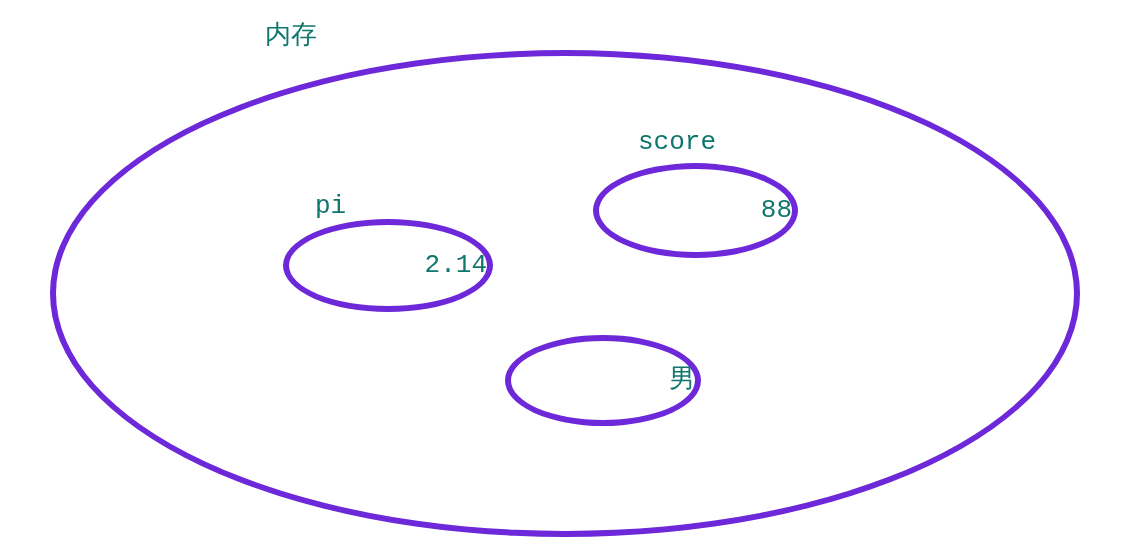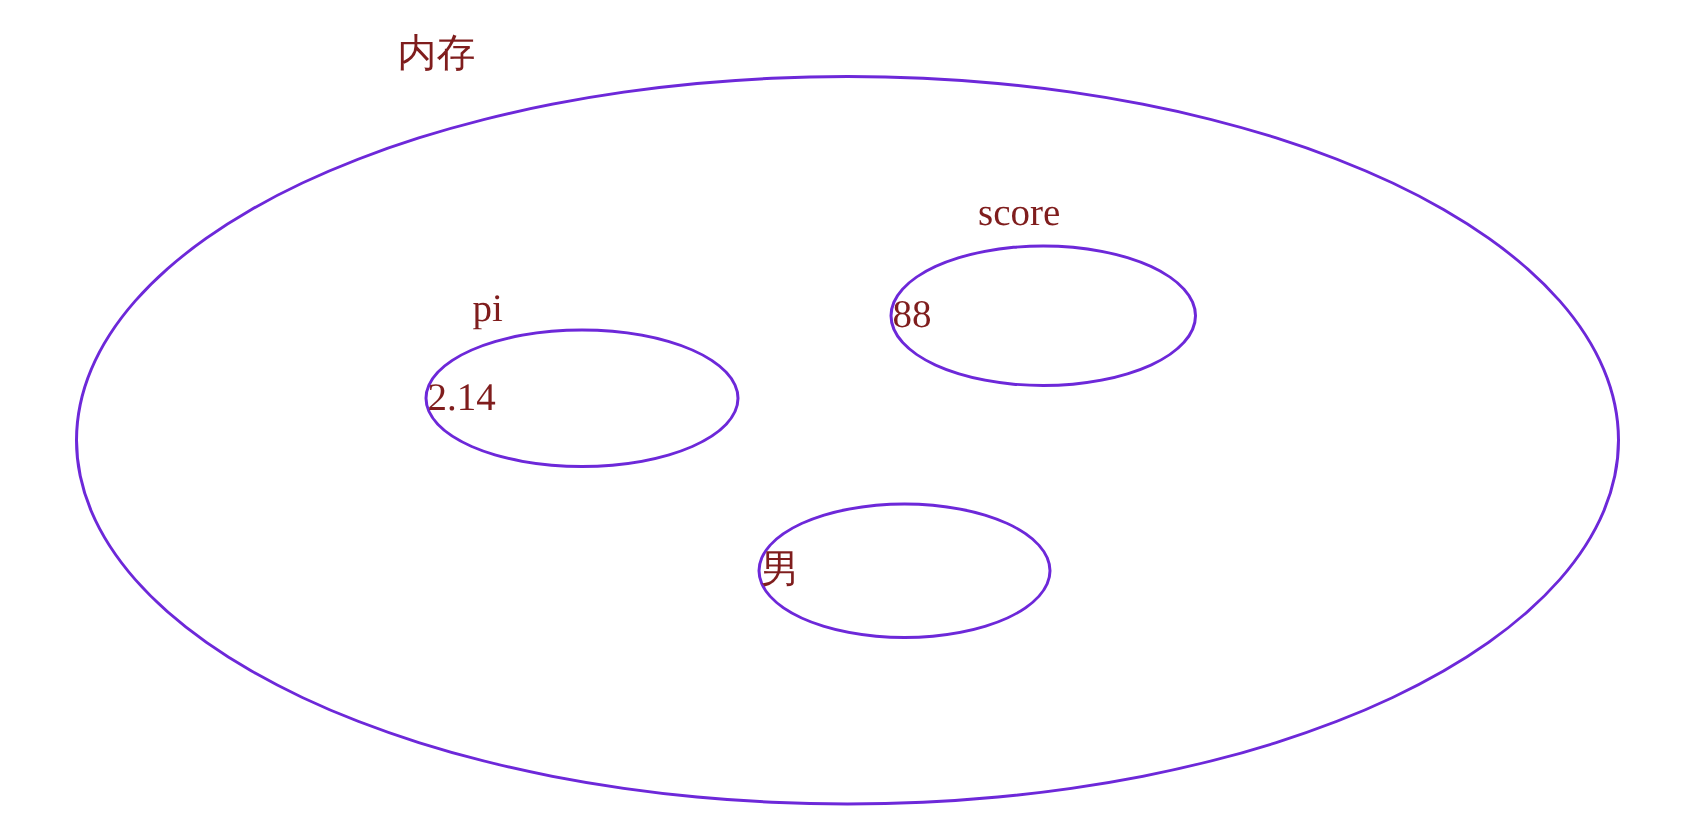--- a/index.html
+++ b/index.html
@@ -5,32 +5,32 @@
   html, body {
     margin: 0;
     padding: 0;
     background: #ffffff;
   }
   .canvas {
     position: relative;
     width: 1137px;
     height: 558px;
     background: #ffffff;
-    font-family: Liberation Serif, serif;
-    color: #7f1d1d;
+    font-family: Liberation Mono, monospace;
+    color: #0f766e;
     overflow: hidden;
   }
   .ellipse {
     position: absolute;
-    border: 2px solid #6d28d9;
+    border: 6px solid #6d28d9;
     border-radius: 50%;
     background: transparent;
     display: flex;
     align-items: center;
-    justify-content: flex-start;
+    justify-content: flex-end;
     box-sizing: border-box;
   }
   .big-ellipse {
     left: 50px;
     top: 50px;
     width: 1030px;
     height: 487px;
   }
   .label {
     position: absolute;
@@ -40,21 +40,21 @@
   }
   .value {
     font-size: 26px;
     line-height: 1.1;
   }
   #label-memory { left: 265px; top: 22px; }
 
   #label-pi     { left: 315px; top: 192px; }
   #ellipse-pi   { left: 283px; top: 219px; width: 210px; height: 93px; }
 
-  #label-score  { left: 652px; top: 128px; }
+  #label-score  { left: 638px; top: 128px; }
   #ellipse-score{ left: 593px; top: 163px; width: 205px; height: 95px; }
 
   #label-gender { left: 558px; top: 298px; }
   #ellipse-gender{ left: 505px; top: 335px; width: 196px; height: 91px; }
 </style>
 </head>
 <body>
 
 <div class="canvas">
 

